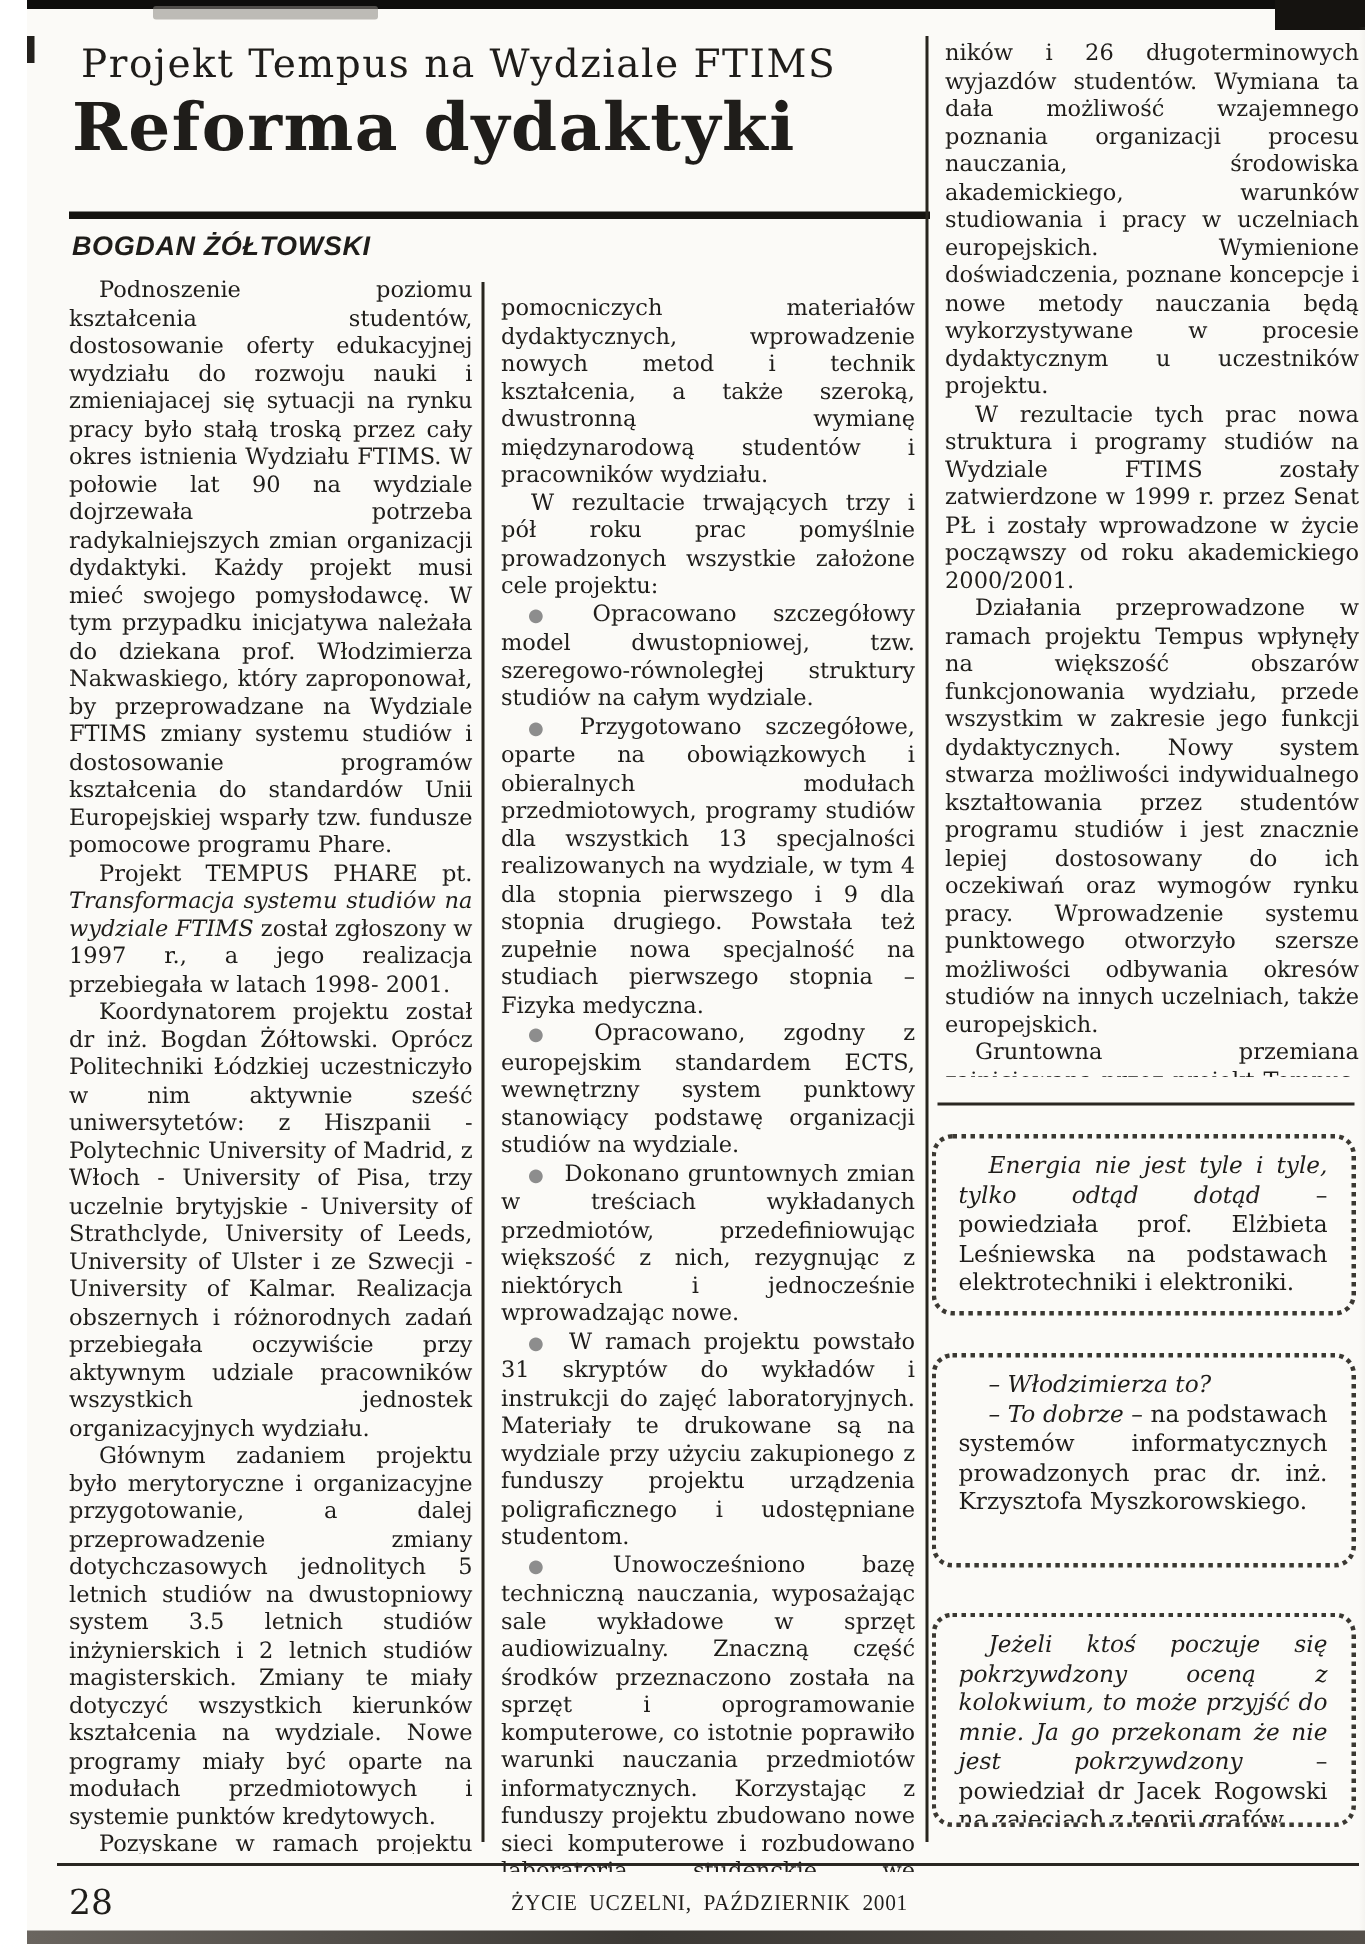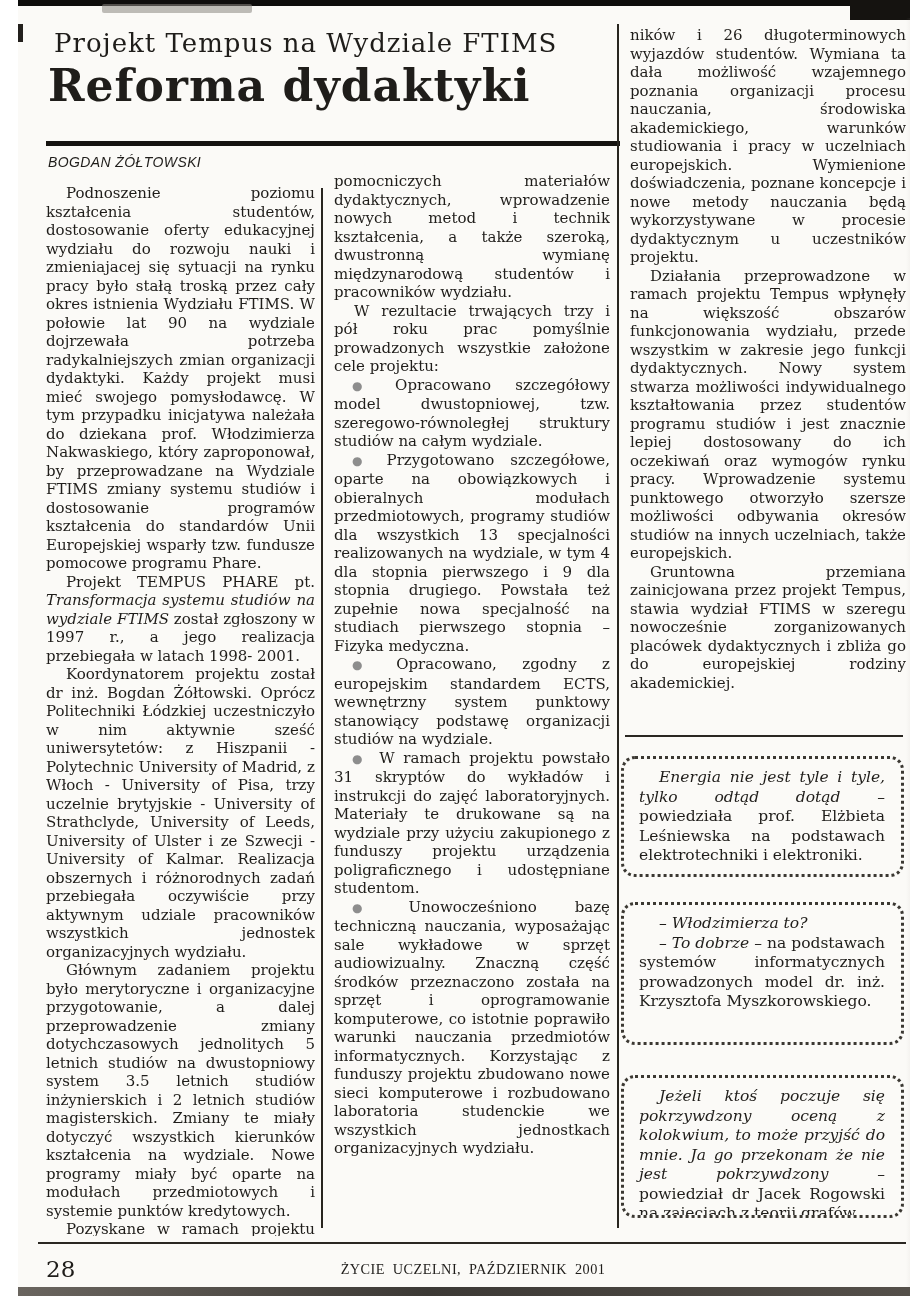--- a/index.html
+++ b/index.html
@@ -19,29 +19,29 @@
   .left-nub{position:absolute;left:0;top:24px;width:5px;height:18px;background:#23201d;}
   .bottom-bar{position:absolute;left:0;top:1287px;width:910px;height:9px;
     background:linear-gradient(to right,#6a655f,#3c3935 45%,#55504a);}
   
   .kicker{position:absolute;left:36px;top:28px;width:560px;
     font-size:26px;letter-spacing:1px;white-space:nowrap;}
   .headline{position:absolute;left:30px;top:60px;width:580px;margin:0;
     font-size:44px;font-weight:700;letter-spacing:1px;white-space:nowrap;}
   .head-rule{position:absolute;left:28px;top:141px;width:574px;height:5px;background:#151310;}
   .author{position:absolute;left:30px;top:154px;
-    font-family:"Liberation Sans",sans-serif;font-weight:normal;font-style:italic;
-    font-size:14px;letter-spacing:.4px;}
+    font-family:"Liberation Sans",sans-serif;font-weight:bold;font-style:italic;
+    font-size:18px;letter-spacing:.4px;}
   
   .col{position:absolute;overflow:hidden;text-align:justify;}
   .col p{margin:0;font-size:15px;line-height:18.5px;}
   .col p.indent{text-indent:20px;}
   .col p.bullet-item{text-indent:18px;}
   .col1{left:28px;top:184px;width:269px;height:1052px;}
-  .col2{left:316px;top:172px;width:276px;height:1052px;}
+  .col2{left:316px;top:196px;width:276px;height:1052px;}
   .col3text{left:612px;top:26px;width:276px;height:692px;}
   .vsep{position:absolute;width:2px;background:#28251f;}
   .sep1{left:303px;top:188px;height:1040px;}
   .sep2{left:599px;top:24px;height:1204px;}
   .bullet{color:var(--bullet,#8d8d8d);font-size:12px;margin-right:13px;}
   
   .col3-rule{position:absolute;left:607px;top:735px;width:278px;height:2px;background:#2a2722;}
   .quote-box{position:absolute;left:603px;width:283px;box-sizing:border-box;
     border:3px dotted #3b3832;border-radius:14px;
     padding:9px 16px 8px 15px;text-align:justify;overflow:hidden;}
@@ -80,37 +80,39 @@
       <p class="indent"><span>Głównym zadaniem projektu było merytoryczne i organizacyjne przygotowanie, a dalej przeprowadzenie zmiany dotychczasowych jednolitych 5 letnich studiów na dwustopniowy system 3.5 letnich studiów inżynierskich i 2 letnich studiów magisterskich. Zmiany te miały dotyczyć wszystkich kierunków kształcenia na wydziale. Nowe programy miały być oparte na modułach przedmiotowych i systemie punktów kredytowych.</span></p>
       <p class="indent"><span>Pozyskane w ramach projektu znaczne środki finansowe zostały przeznaczone na unowocześnienie zaplecza technicznego dydaktyki, opracowanie nowych programów studiów i treści przedmiotów oraz</span></p>
     </div>
   <div class="vsep sep1"></div>
   <div class="col col2">
       <p><span>pomocniczych materiałów dydaktycznych, wprowadzenie nowych metod i technik kształcenia, a także szeroką, dwustronną wymianę międzynarodową studentów i pracowników wydziału.</span></p>
       <p class="indent"><span>W rezultacie trwających trzy i pół roku prac pomyślnie prowadzonych wszystkie założone cele projektu:</span></p>
       <p class="bullet-item"><span class="bullet">●</span><span>Opracowano szczegółowy model dwustopniowej, tzw. szeregowo-równoległej struktury studiów na całym wydziale.</span></p>
       <p class="bullet-item"><span class="bullet">●</span><span>Przygotowano szczegółowe, oparte na obowiązkowych i obieralnych modułach przedmiotowych, programy studiów dla wszystkich 13 specjalności realizowanych na wydziale, w tym 4 dla stopnia pierwszego i 9 dla stopnia drugiego. Powstała też zupełnie nowa specjalność na studiach pierwszego stopnia – Fizyka medyczna.</span></p>
       <p class="bullet-item"><span class="bullet">●</span><span>Opracowano, zgodny z europejskim standardem ECTS, wewnętrzny system punktowy stanowiący podstawę organizacji studiów na wydziale.</span></p>
+      <p class="bullet-item"><span class="bullet">●</span><span>Dokonano gruntownych zmian w treściach wykładanych przedmiotów, przedefiniowując większość z nich, rezygnując z niektórych i jednocześnie wprowadzając nowe.</span></p>
       <p class="bullet-item"><span class="bullet">●</span><span>W ramach projektu powstało 31 skryptów do wykładów i instrukcji do zajęć laboratoryjnych. Materiały te drukowane są na wydziale przy użyciu zakupionego z funduszy projektu urządzenia poligraficznego i udostępniane studentom.</span></p>
       <p class="bullet-item"><span class="bullet">●</span><span>Unowocześniono bazę techniczną nauczania, wyposażając sale wykładowe w sprzęt audiowizualny. Znaczną część środków przeznaczono została na sprzęt i oprogramowanie komputerowe, co istotnie poprawiło warunki nauczania przedmiotów informatycznych. Korzystając z funduszy projektu zbudowano nowe sieci komputerowe i rozbudowano laboratoria studenckie we wszystkich jednostkach organizacyjnych wydziału.</span></p>
     </div>
   <div class="vsep sep2"></div>
   <div class="col col3text">
       <p><span>ników i 26 długoterminowych wyjazdów studentów. Wymiana ta dała możliwość wzajemnego poznania organizacji procesu nauczania, środowiska akademickiego, warunków studiowania i pracy w uczelniach europejskich. Wymienione doświadczenia, poznane koncepcje i nowe metody nauczania będą wykorzystywane w procesie dydaktycznym u uczestników projektu.</span></p>
+      <p class="indent"><span>W rezultacie tych prac nowa struktura i programy studiów na Wydziale FTIMS zostały zatwierdzone w 1999 r. przez Senat PŁ i zostały wprowadzone w życie począwszy od roku akademickiego 2000/2001.</span></p>
       <p class="indent"><span>Działania przeprowadzone w ramach projektu Tempus wpłynęły na większość obszarów funkcjonowania wydziału, przede wszystkim w zakresie jego funkcji dydaktycznych. Nowy system stwarza możliwości indywidualnego kształtowania przez studentów programu studiów i jest znacznie lepiej dostosowany do ich oczekiwań oraz wymogów rynku pracy. Wprowadzenie systemu punktowego otworzyło szersze możliwości odbywania okresów studiów na innych uczelniach, także europejskich.</span></p>
       <p class="indent"><span>Gruntowna przemiana zainicjowana przez projekt Tempus, stawia wydział FTIMS w szeregu nowocześnie zorganizowanych placówek dydaktycznych i zbliża go do europejskiej rodziny akademickiej.</span></p>
     </div>
 
   <div class="col3-rule"></div>
   <div class="quote-box qb1">
       <p><i>Energia nie jest tyle i tyle, tylko odtąd dotąd</i><span> – powiedziała prof. Elżbieta Leśniewska na podstawach elektrotechniki i elektroniki.</span></p>
     </div>
   <div class="quote-box qb2">
       <p><i>– Włodzimierza to?</i></p>
-      <p><i>– To dobrze</i><span> – na podstawach systemów informatycznych prowadzonych model dr. inż. Krzysztofa Myszkorowskiego.</span></p>
+      <p><i>– To dobrze</i><span> – na podstawach systemów informatycznych prowadzonych prac dr. inż. Krzysztofa Myszkorowskiego.</span></p>
     </div>
   <div class="quote-box qb3">
       <p><i>Jeżeli ktoś poczuje się pokrzywdzony oceną z kolokwium, to może przyjść do mnie. Ja go przekonam że nie jest pokrzywdzony</i><span> – powiedział dr Jacek Rogowski na zajęciach z teorii grafów.</span></p>
     </div>
 
   <div class="footer-rule"></div>
   <div class="page-number">28</div>
   <div class="footer-title">ŻYCIE UCZELNI,  PAŹDZIERNIK 2001</div>
   <div class="bottom-bar"></div>
 </div>

